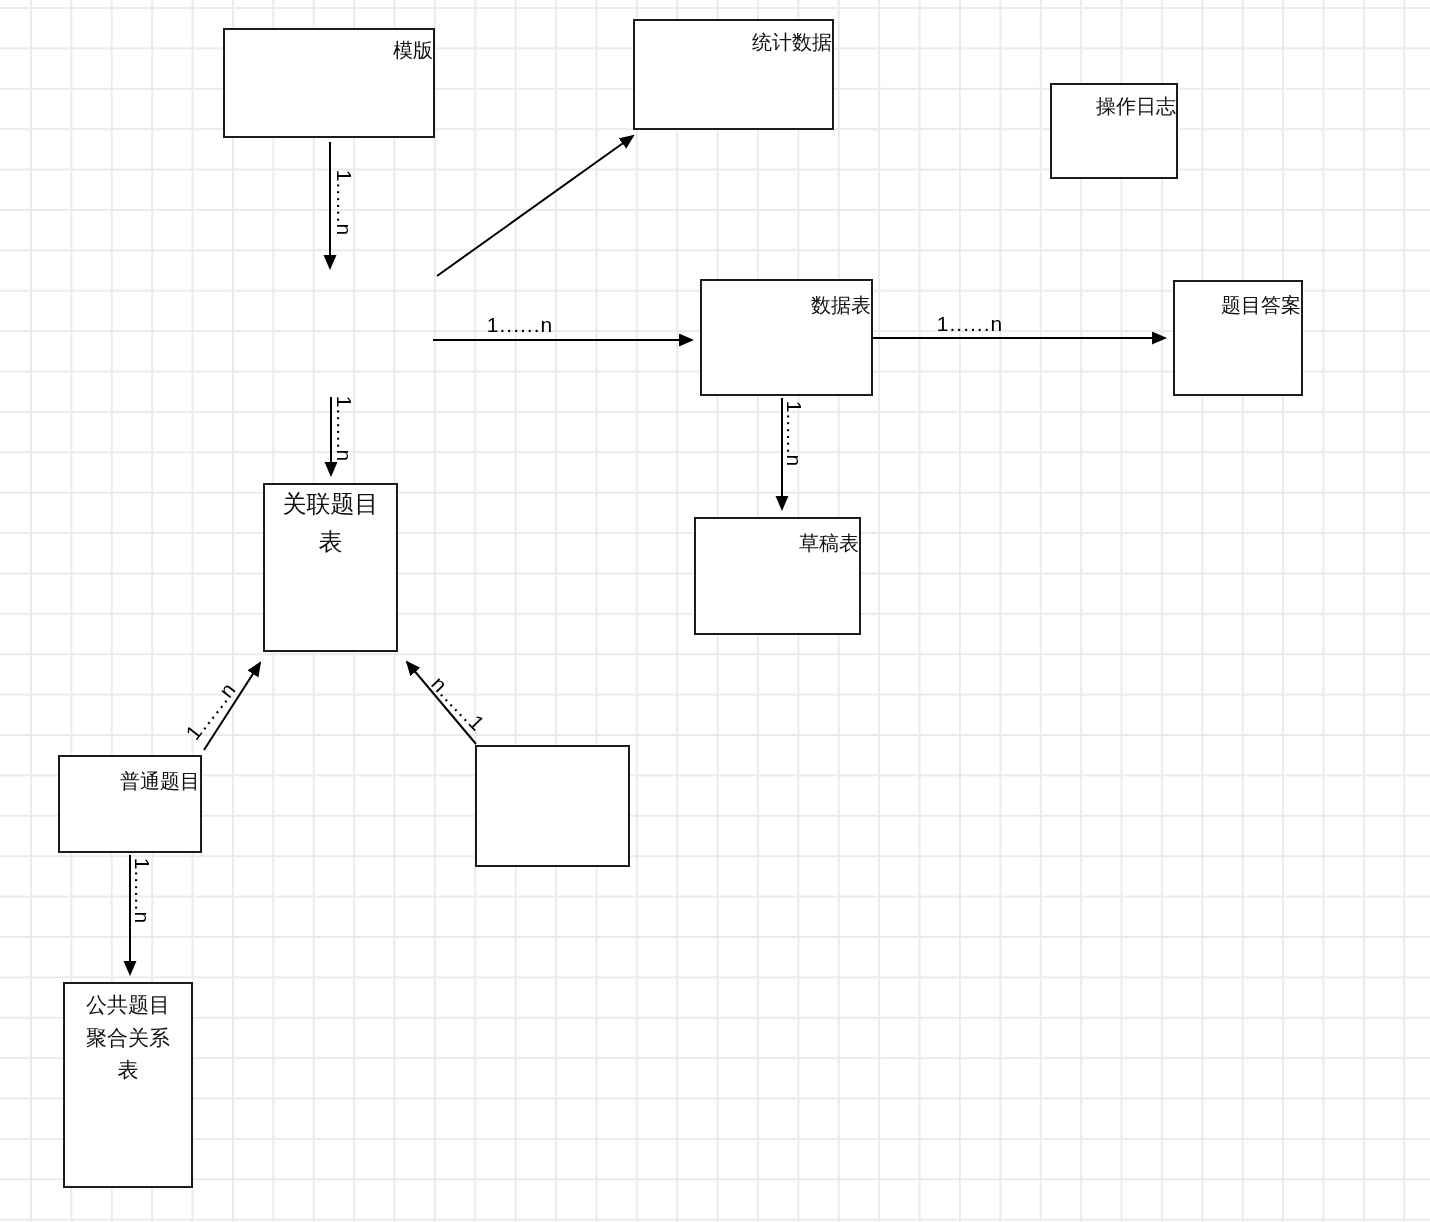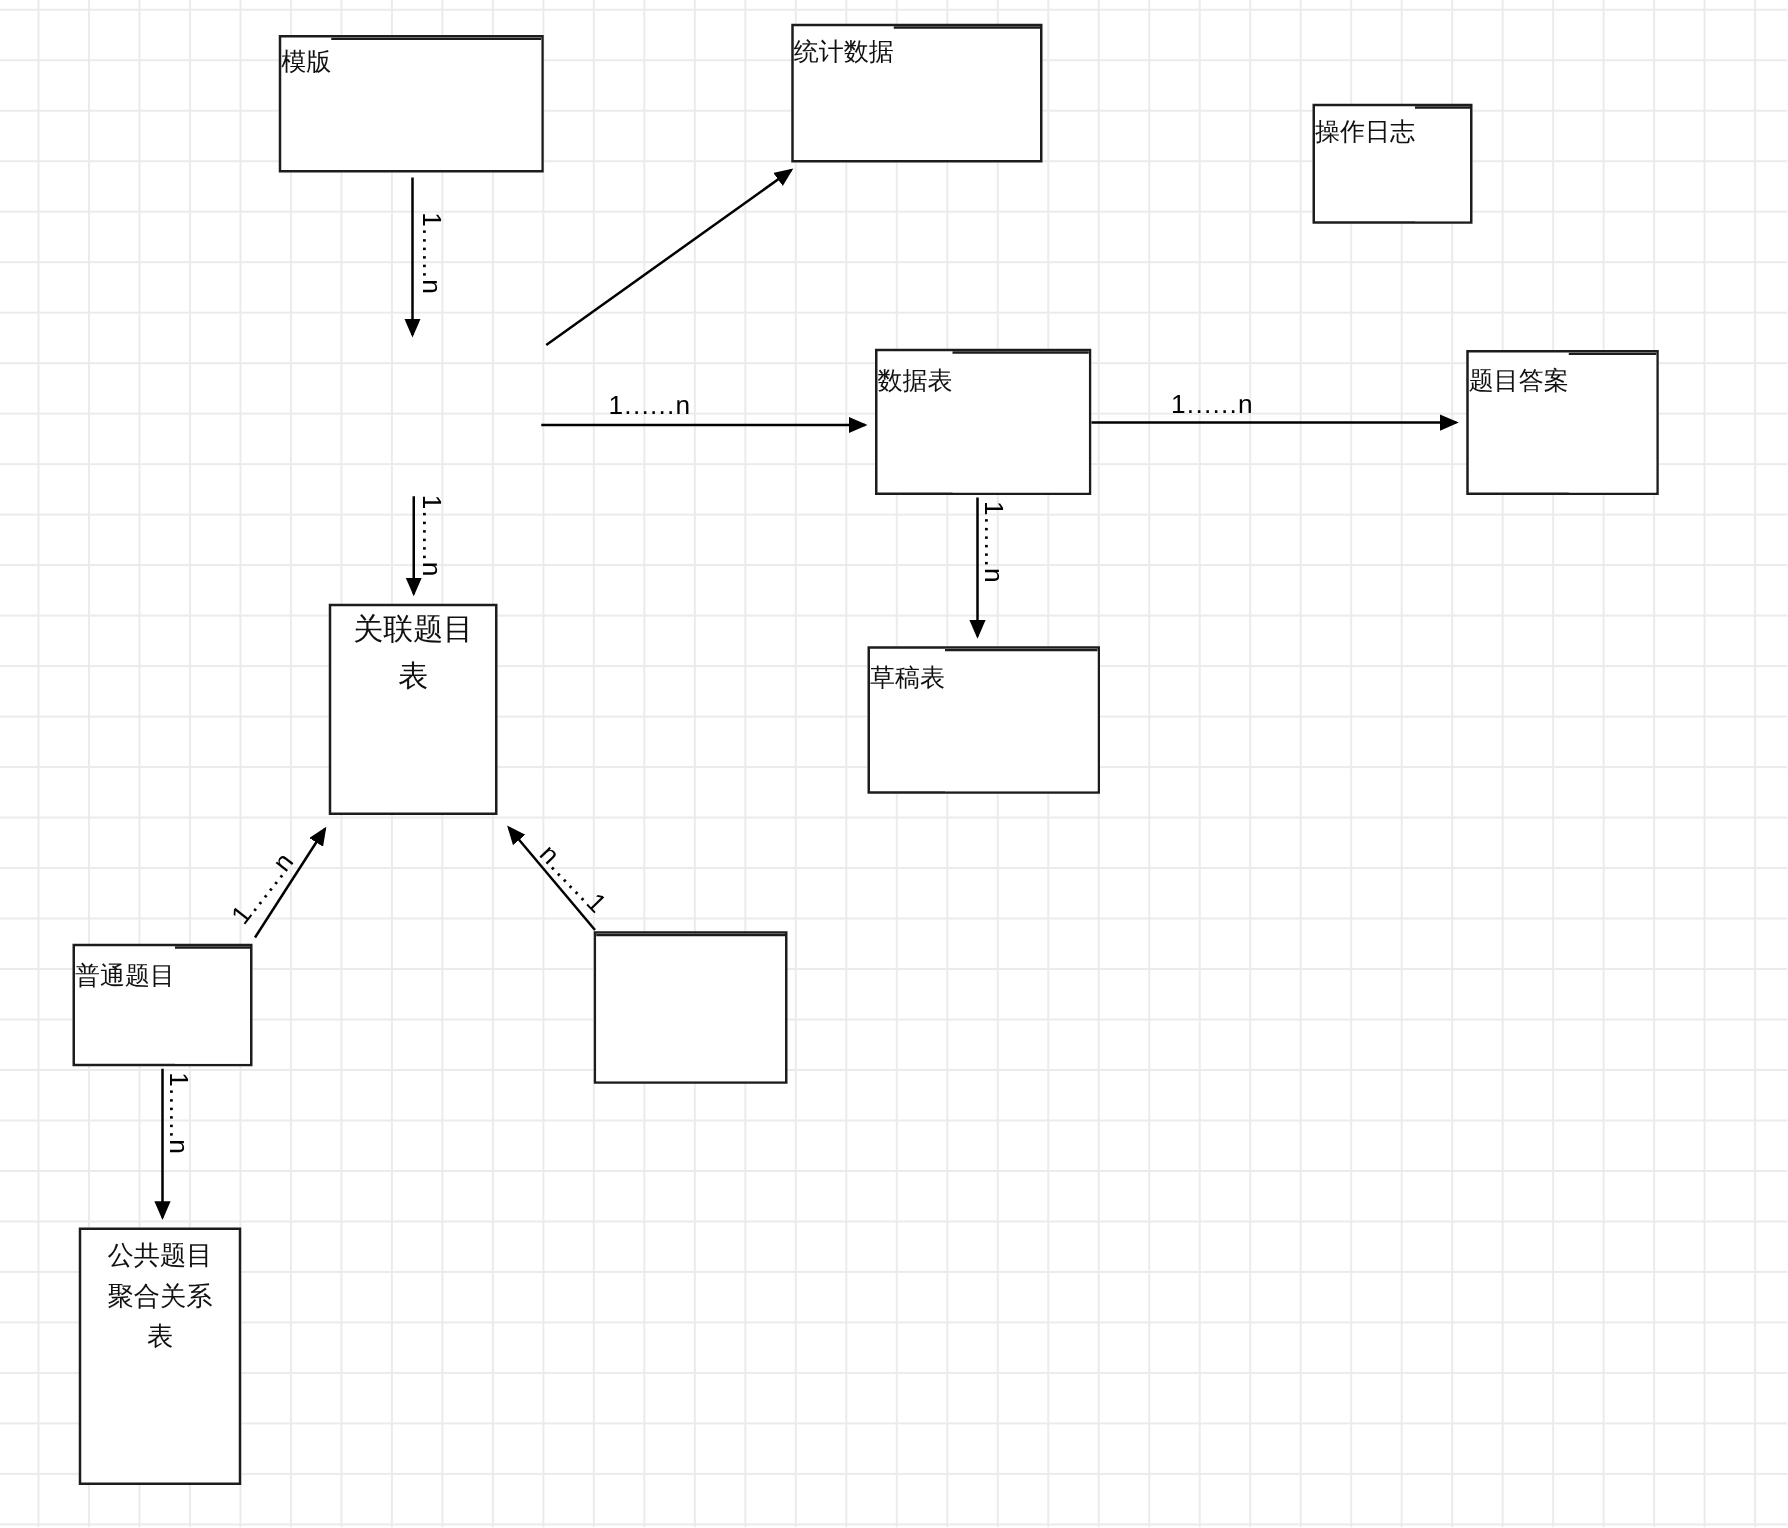--- a/index.html
+++ b/index.html
@@ -9,21 +9,21 @@
     background-color:#ffffff;
     background-image:
       linear-gradient(to right, #ebebeb 1.5px, transparent 1.5px),
       linear-gradient(to bottom, #ebebeb 1.5px, transparent 1.5px);
     background-size:40.4px 40.4px;
     background-position:30px 7px;
   }
   .uml-box {
     position:absolute; background:#fff;
     border:2px solid #1c1c1c;
-    display:flex; 
+    display:flex; flex-direction:column;align-items:flex-end;
   }
   .uml-title {
     display:flex; align-items:center; justify-content:center;
     text-align:center; font-size:20px; font-weight:500; color:#111;
     line-height:1.55; overflow:hidden;
   }
   .uml-row { border-top:2px solid #1c1c1c; background:#fff; }
   .uml-row.last { flex:1; }
   .edge-label {
     position:absolute; font-size:21px; color:#000; white-space:nowrap;
@@ -72,27 +72,27 @@
     <div class="uml-row last"></div>
   </div>
 
 
   <div class="uml-box" style="left:700px;top:279px;width:173px;height:117px">
     <div class="uml-title" style="height:48px">数据表</div>
     <div class="uml-row" style="height:32px"></div>
     <div class="uml-row last"></div>
   </div>
 
-  <div class="uml-box" style="left:1173px;top:280px;width:154px;height:116px">
+  <div class="uml-box" style="left:1173px;top:280px;width:130px;height:116px">
     <div class="uml-title" style="height:47px">题目答案</div>
     <div class="uml-row" style="height:32px"></div>
     <div class="uml-row last"></div>
   </div>
 
-  <div class="uml-box" style="left:694px;top:517px;width:186px;height:118px">
+  <div class="uml-box" style="left:694px;top:517px;width:167px;height:118px">
     <div class="uml-title" style="height:49px">草稿表</div>
     <div class="uml-row" style="height:31px"></div>
     <div class="uml-row last"></div>
   </div>
 
   <div class="uml-box" style="left:263px;top:483px;width:135px;height:169px">
     <div class="uml-title" style="height:75px;font-size:24px;padding:0 12px">关联题目表</div>
     <div class="uml-row" style="height:32px"></div>
     <div class="uml-row last"></div>
   </div>

